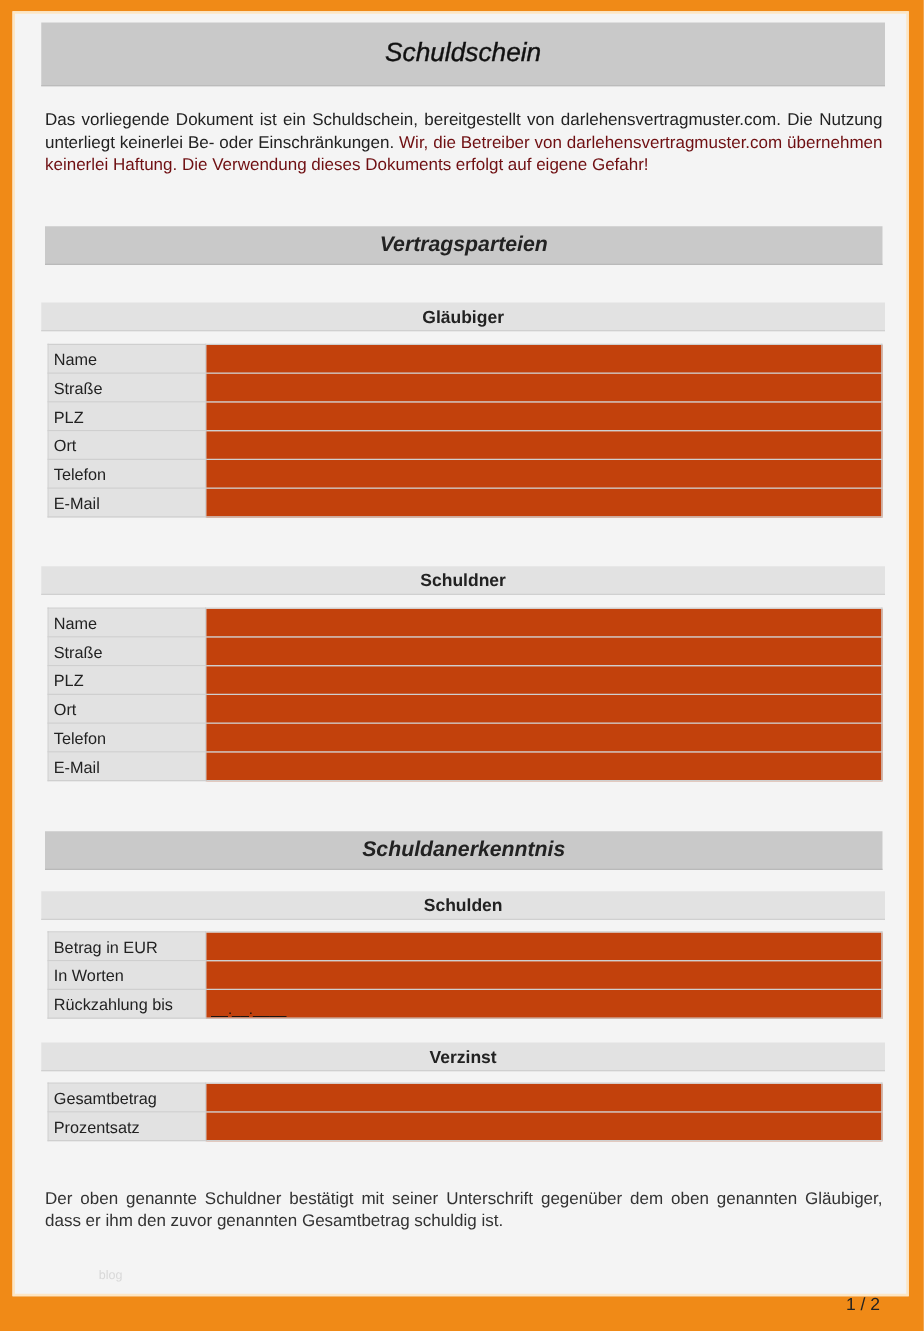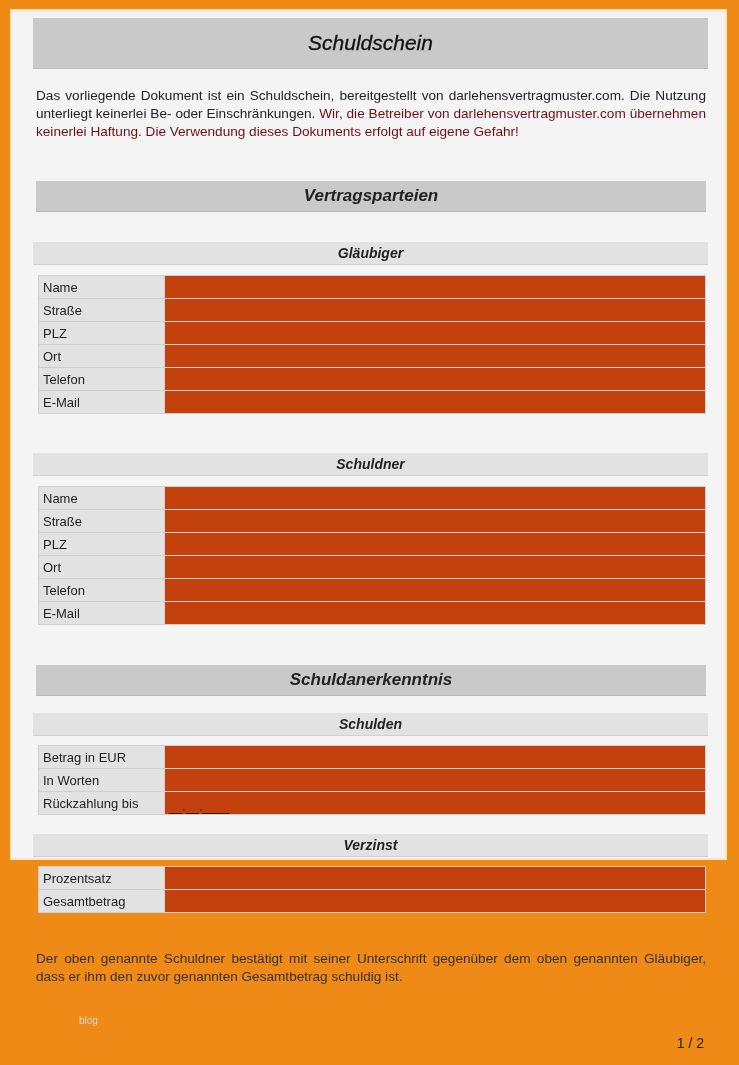--- a/index.html
+++ b/index.html
@@ -3,21 +3,21 @@
 <meta charset="utf-8">
 <style>
   html, body { margin: 0; padding: 0; }
   body {
     width: 739px; height: 1065px; overflow: hidden;
     background: #f08a17;
     font-family: "Liberation Sans", sans-serif;
     color: #1a1a1a;
   }
   .page {
-    position: absolute; left: 10px; top: 9px; width: 717px; height: 851px;
+    position: absolute; left: 10px; top: 9px; width: 717px; height: 1028px;
     background: #f4f4f4;
     border: 2px solid #fde6c4;
     box-sizing: border-box;
   }
   .title-bar {
     position: absolute; left: 21px; top: 7px; width: 675px; height: 50px;
     background: #c9c9c9;
     border-bottom: 1px solid #bbb;
     display: flex; align-items: center; justify-content: center;
     font-size: 21px; font-style: italic; font-weight: normal; color: #111;
@@ -32,21 +32,21 @@
   .section {
     position: absolute; left: 24px; width: 670px; height: 30px;
     background: #c9c9c9; border-bottom: 1px solid #b9b9b9;
     display: flex; align-items: center; justify-content: center;
     font-size: 17px; font-style: italic; font-weight: bold; color: #222;
   }
   .subsection {
     position: absolute; left: 21px; width: 675px; height: 22px;
     background: #e2e2e2; border-bottom: 1px solid #d0d0d0;
     display: flex; align-items: center; justify-content: center;
-    font-size: 14px; font-style: italic; font-weight: bold; color: #222;
+    font-size: 14px; font-weight: bold; color: #222;
   }
   table.form {
     position: absolute; left: 26px; width: 668px;
     border-collapse: collapse;
     font-size: 13px;
   }
   table.form td {
     border: 1px solid #cfcfcf; height: 23px; padding: 0 4px; box-sizing: border-box;
   }
   table.form td.lbl { width: 126px; background: #e2e2e2; color: #222; }
@@ -151,25 +151,25 @@
           <td class="lbl">Rückzahlung bis</td>
           <td class="val"><span class="date-blank">__.__.____</span></td>
         </tr>
   </tbody>
     </table>
 
   <div class="subsection" style="top:823px">Verzinst</div>
   <table class="form" style="top:855px">
     <tbody>
         <tr>
-          <td class="lbl">Prozentsatz</td>
+          <td class="lbl">Gesamtbetrag</td>
           <td class="val"></td>
         </tr>
     <tr>
-          <td class="lbl">Gesamtbetrag</td>
+          <td class="lbl">Prozentsatz</td>
           <td class="val"></td>
         </tr>
   </tbody>
     </table>
 
   <div class="closing">Der oben genannte Schuldner bestätigt mit seiner Unterschrift gegenüber dem oben genannten Gläubiger, dass er ihm den zuvor genannten Gesamtbetrag schuldig ist.</div>
 
   <div class="watermark">blog</div>
   <div class="page-num">1 / 2</div>
 </div>

